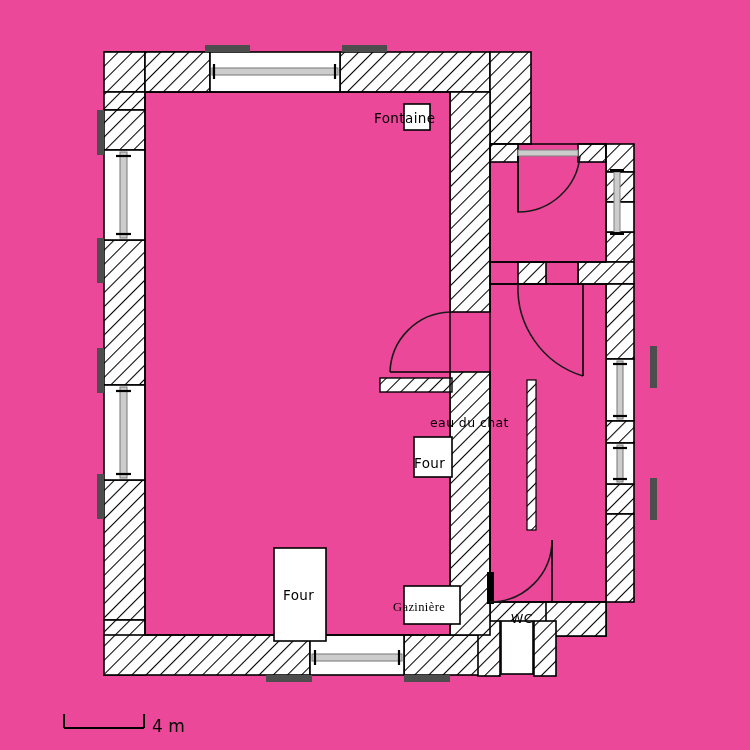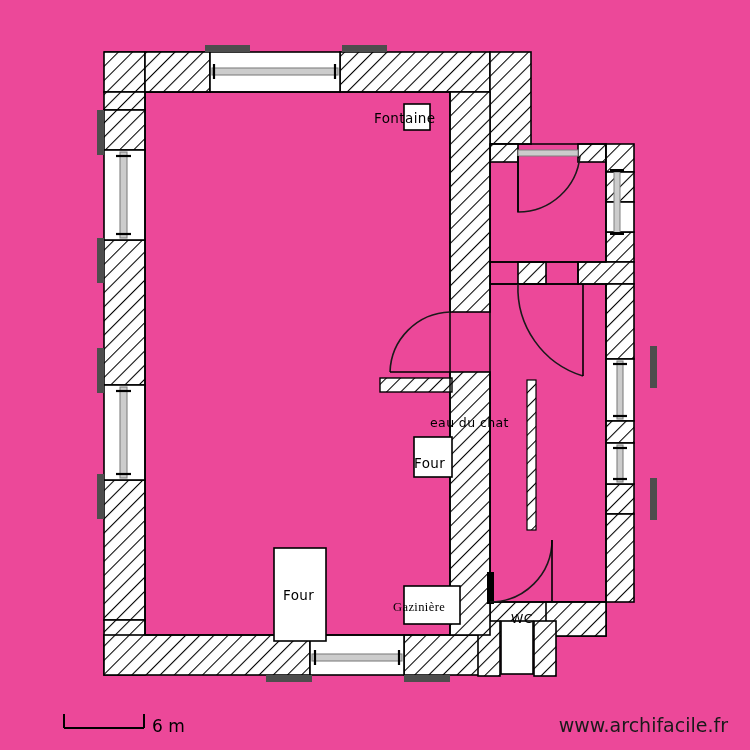--- a/index.html
+++ b/index.html
@@ -236,17 +236,16 @@
   <div class="plan-label sm" style="left:430px; top:383px;margin-top:32px;">eau du chat</div>
 
   <div class="plan-label" style="left:414px; top:455px;">Four</div>
 
   <div class="plan-label" style="left:283px; top:587px;">Four</div>
 
   <div class="plan-label sm" style="left:393px; top:600px;font-family:Liberation Serif, serif;">Gazinière</div>
 
   <div class="plan-label sm" style="left:511px; top:611px;">WC</div>
 
-  <div class="footer-scale-label">6 m</div>
-
-  <div class="footer-brand">www.archifacile.fr</div>
+  <div class="footer-scale-label">4 m</div>
+
 
 </div>
 
 </body></html>

